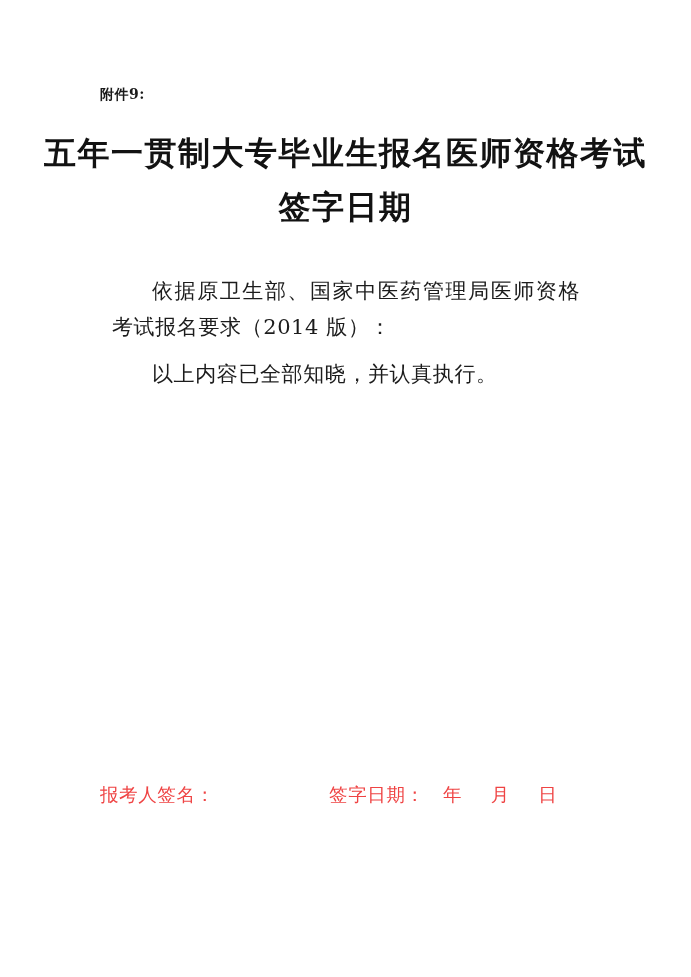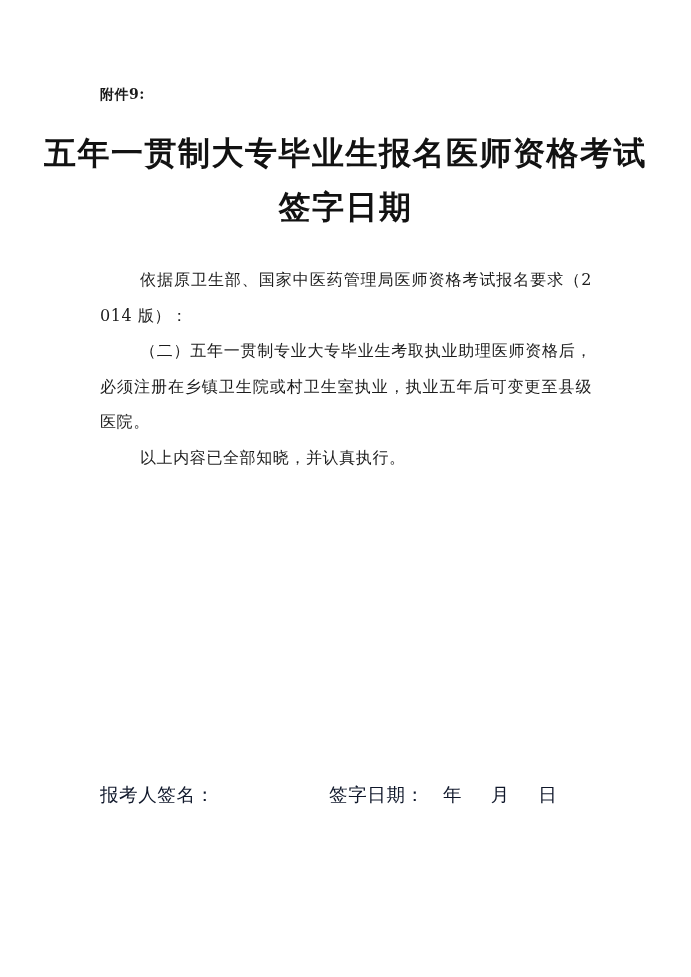--- a/index.html
+++ b/index.html
@@ -58,41 +58,41 @@
 
   
   .body-block {
     position: absolute;
     left: 100px;
     top: 262px;
     width: 492px;
   }
   .para {
     font-family: "DejaVu Serif", "Liberation Serif", serif;
-    font-size: 16px;
+    font-size: 21px;
     line-height: 35.5px;
     color: #1c1c1c;
     text-align: justify;
     text-justify: inter-character;
     text-indent: 40px;
-    margin: 0;
+    margin: 12px;
     letter-spacing: 0.6px;
     word-break: break-all;
   }
 
   
   .signature-row {
     position: absolute;
     left: 100px;
     top: 780px;
     width: 500px;
     font-family: "DejaVu Serif", "Liberation Serif", serif;
     font-size: 18.5px;
     line-height: 30px;
-    color: #0f172a;
+    color: #ef4444;
     letter-spacing: 0.6px;
     white-space: nowrap;
   }
   .signature-row .sig-name {
     display: inline-block;
   }
   .signature-row .sig-date {
     display: inline-block;
     margin-left: 108px;
   }
@@ -111,21 +111,20 @@
 
   <div class="attachment-label">附件9:</div>
 
   <div class="doc-title">
     <div class="title-line">五年一贯制大专毕业生报名医师资格考试</div>
     <div class="title-line second">签字日期</div>
   </div>
 
   <div class="body-block">
     <p class="para">依据原卫生部、国家中医药管理局医师资格考试报名要求（2014 版）：</p>
-    <p class="para">（二）五年一贯制专业大专毕业生考取执业助理医师资格后，必须注册在乡镇卫生院或村卫生室执业，执业五年后可变更至县级医院。</p>
     <p class="para">以上内容已全部知晓，并认真执行。</p>
   </div>
 
   <div class="signature-row">
     <span class="sig-name">报考人签名：</span>
     <span class="sig-date">签字日期：</span>
     <span class="date-unit first">年</span>
     <span class="date-unit">月</span>
     <span class="date-unit">日</span>
   </div>

